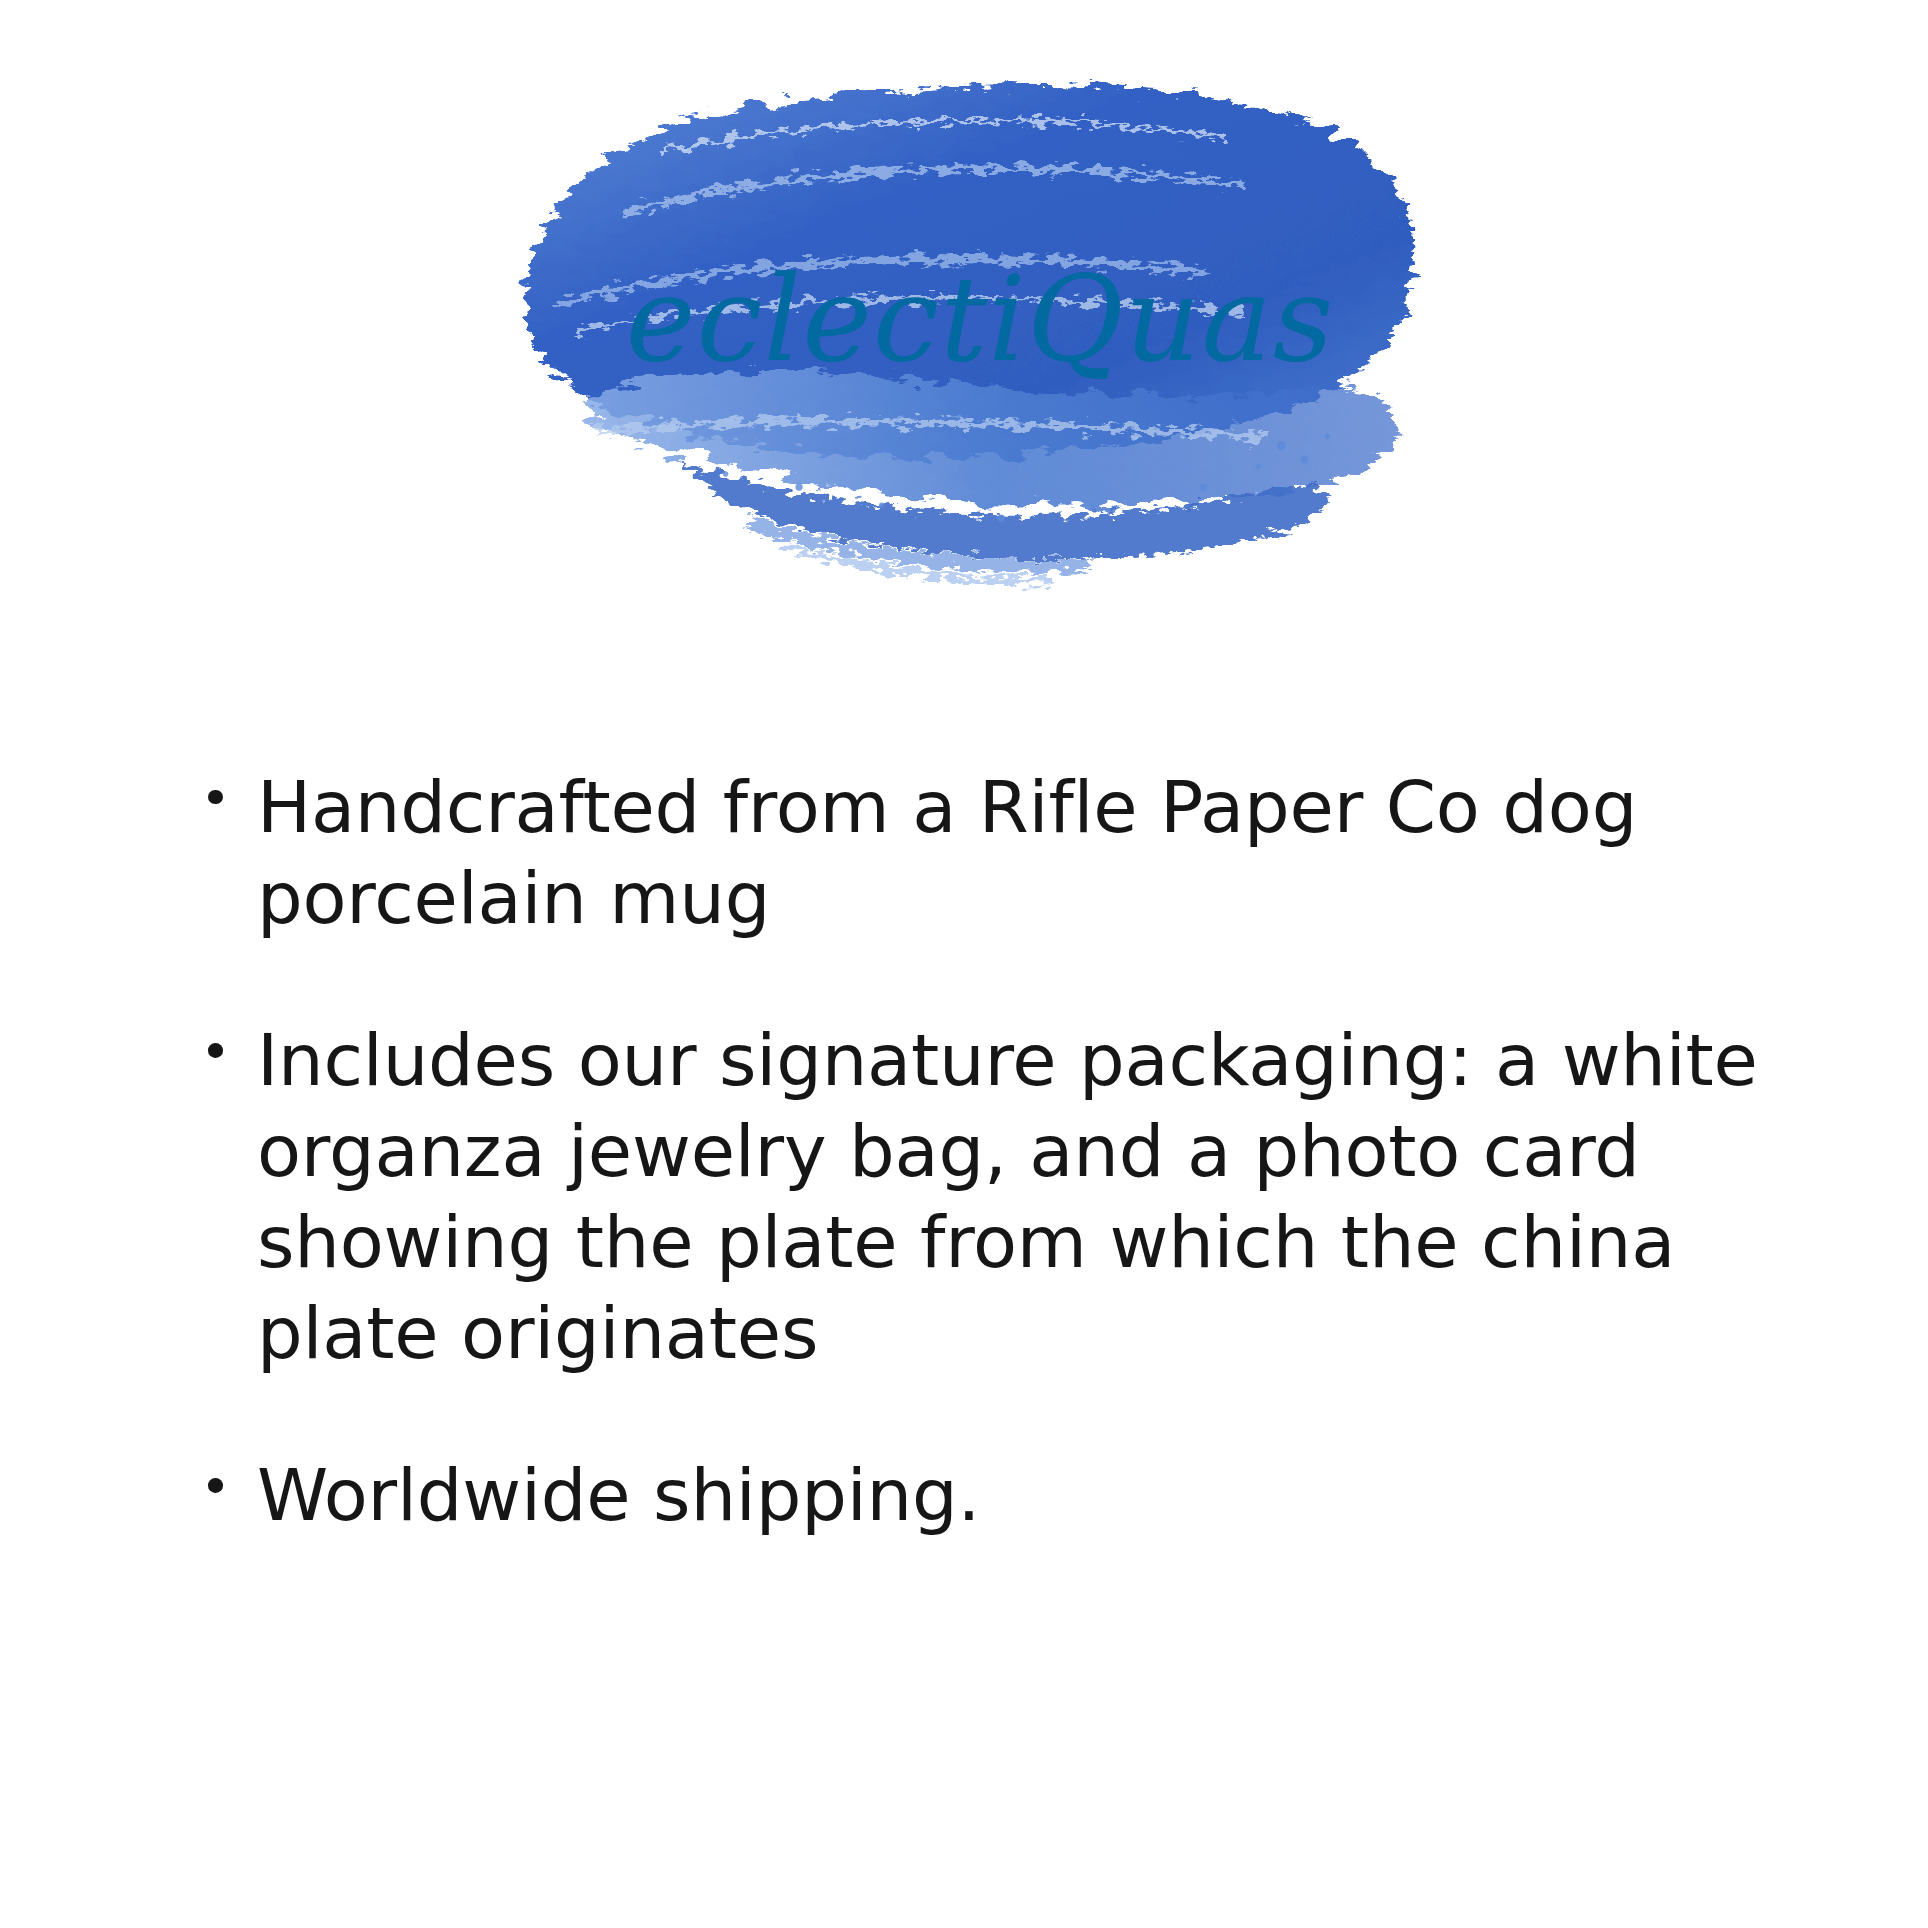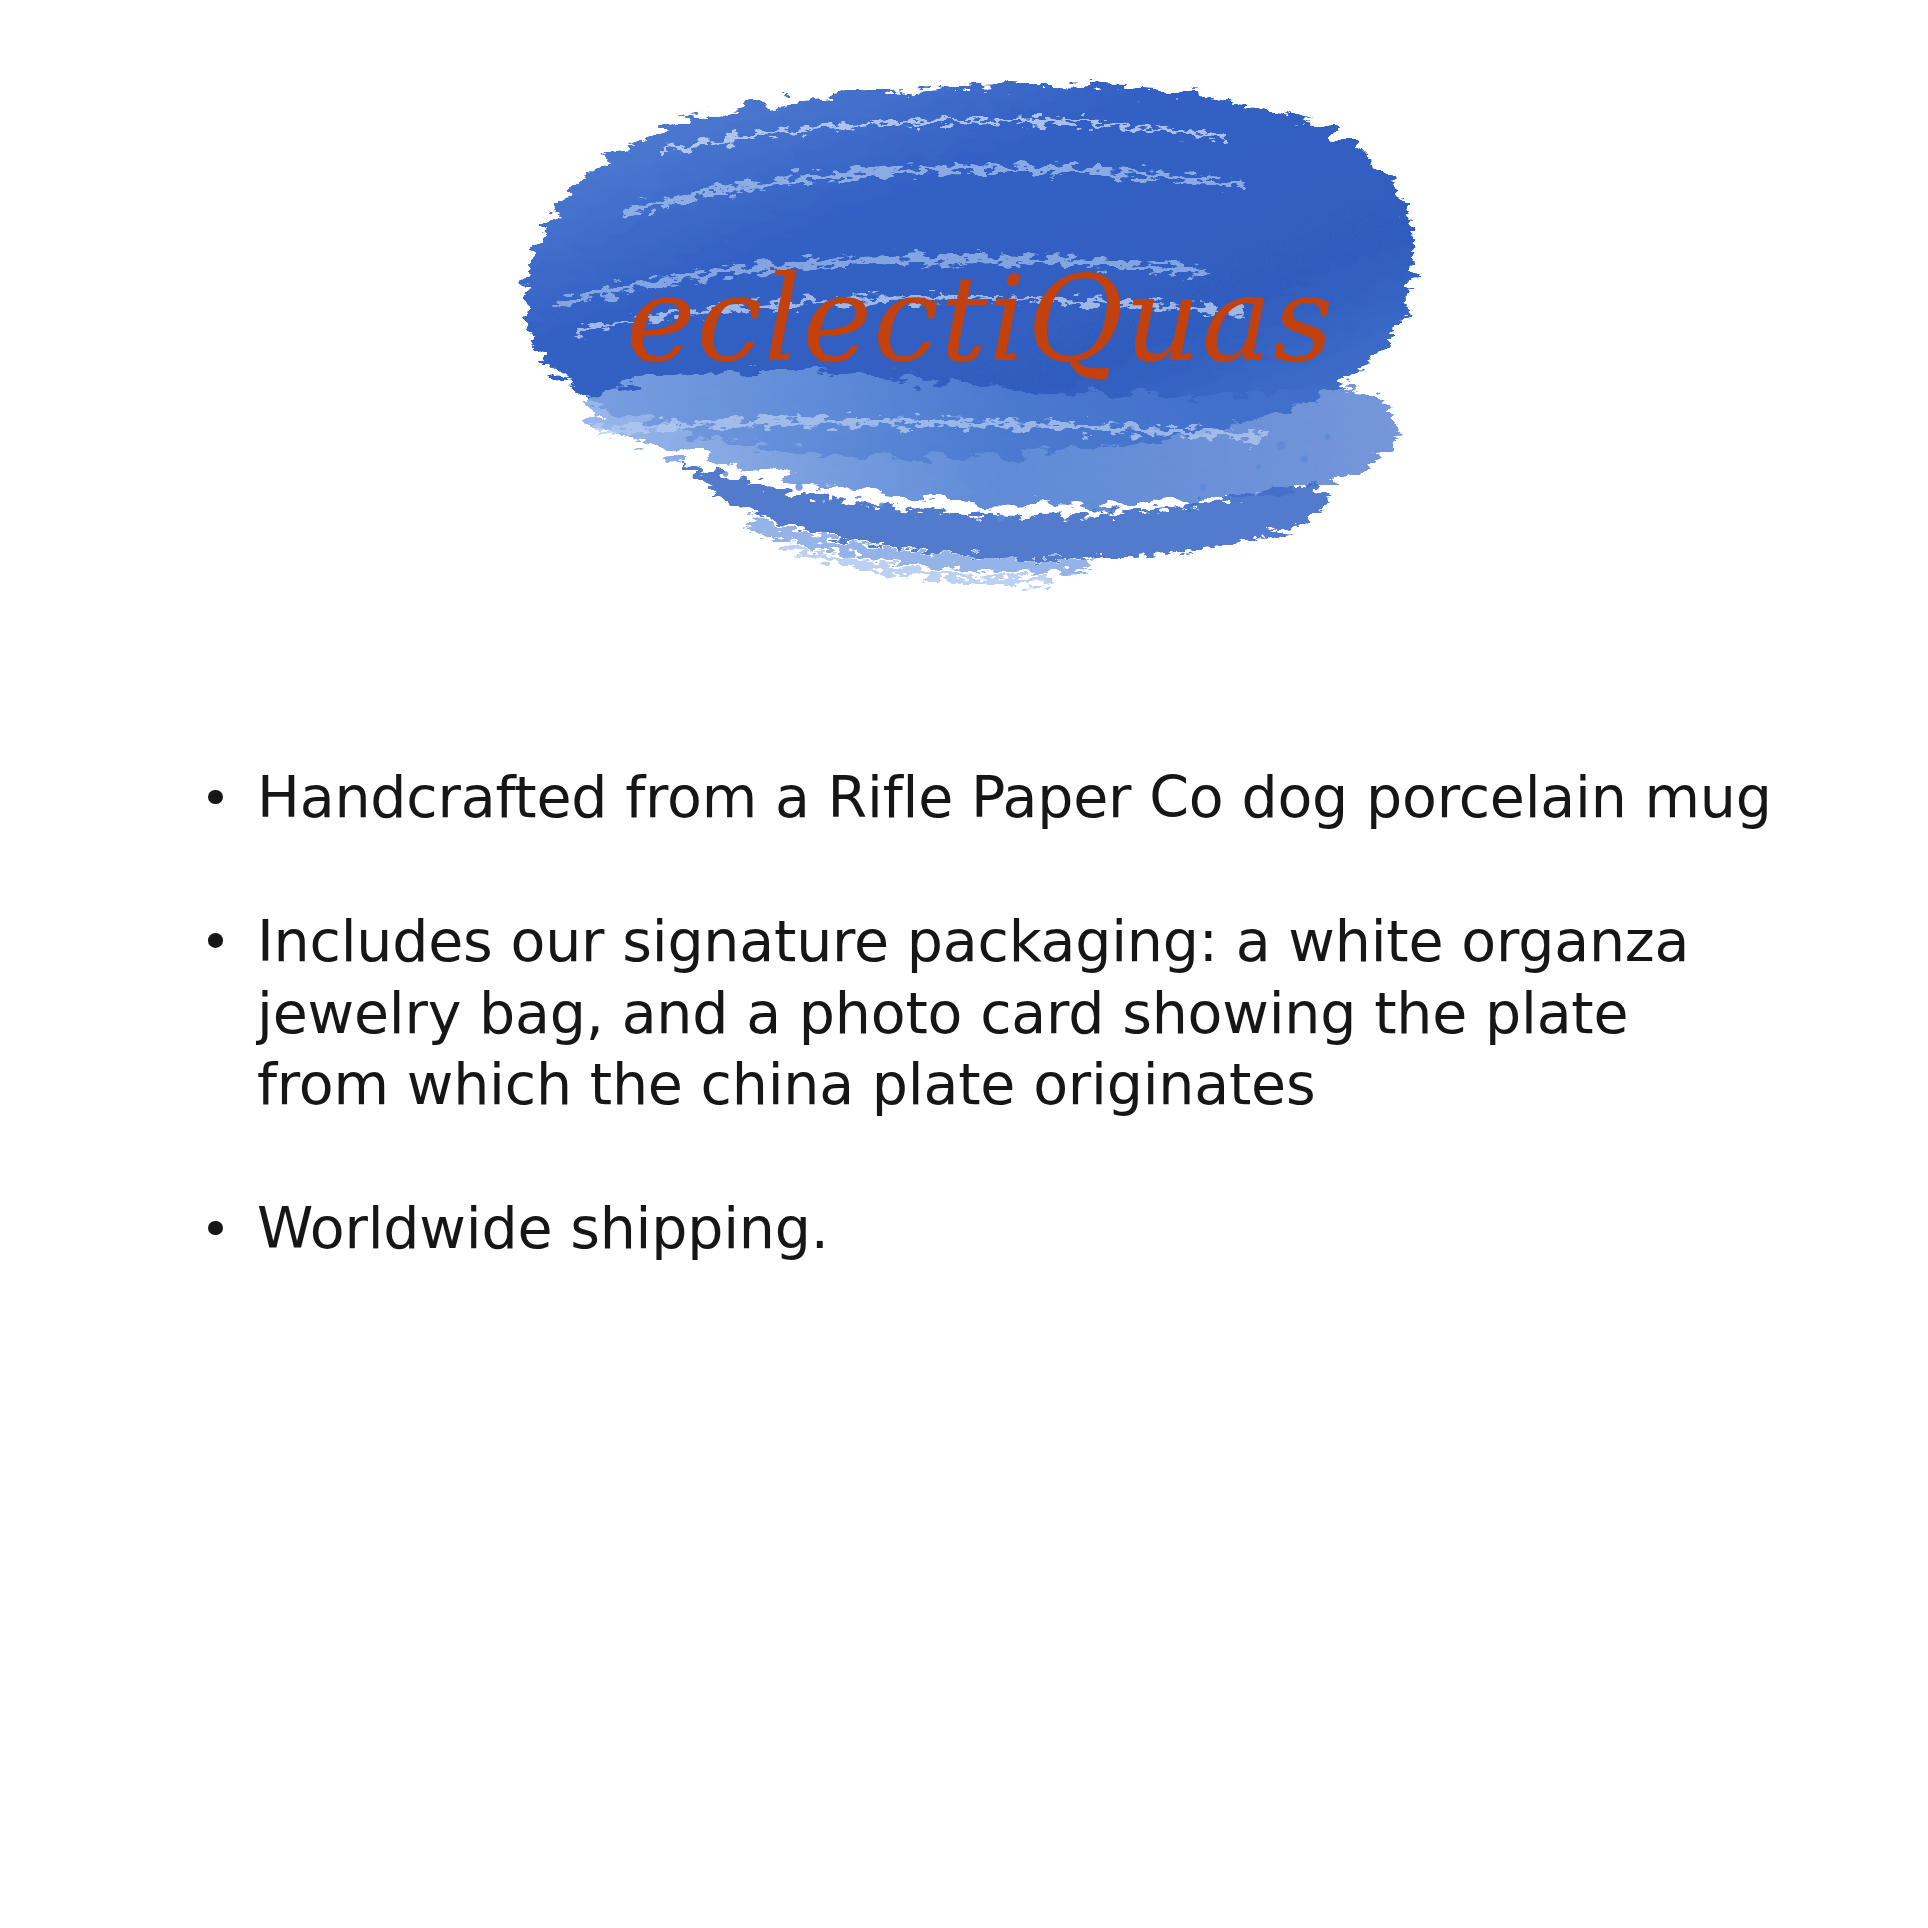--- a/index.html
+++ b/index.html
@@ -48,40 +48,40 @@
     display: flex;
     align-items: center;
     justify-content: center;
     pointer-events: none;
   }
   .logo-wordmark span {
     font-family: "DejaVu Serif", serif;
     font-style: italic;
     font-size: 118px;
     letter-spacing: 0.9px;
-    color: #c2410c;
+    color: #0369a1;
     transform: translate(11px, -16.5px);
     white-space: nowrap;
   }
 
   
   .features {
     position: absolute;
     left: 197px;
     top: 762px;
     width: 1580px;
     list-style: none;
     margin: 0;
     padding: 0;
   }
   .features li {
     position: relative;
     padding-left: 60px;
     margin-bottom: 72px;
-    font-size: 57px;
+    font-size: 72px;
     line-height: 1.26;
     font-weight: 400;
     color: #161616;
     letter-spacing: -0.2px;
   }
   .features li:last-child {
     margin-bottom: 0;
   }
   .features li::before {
     content: "";

